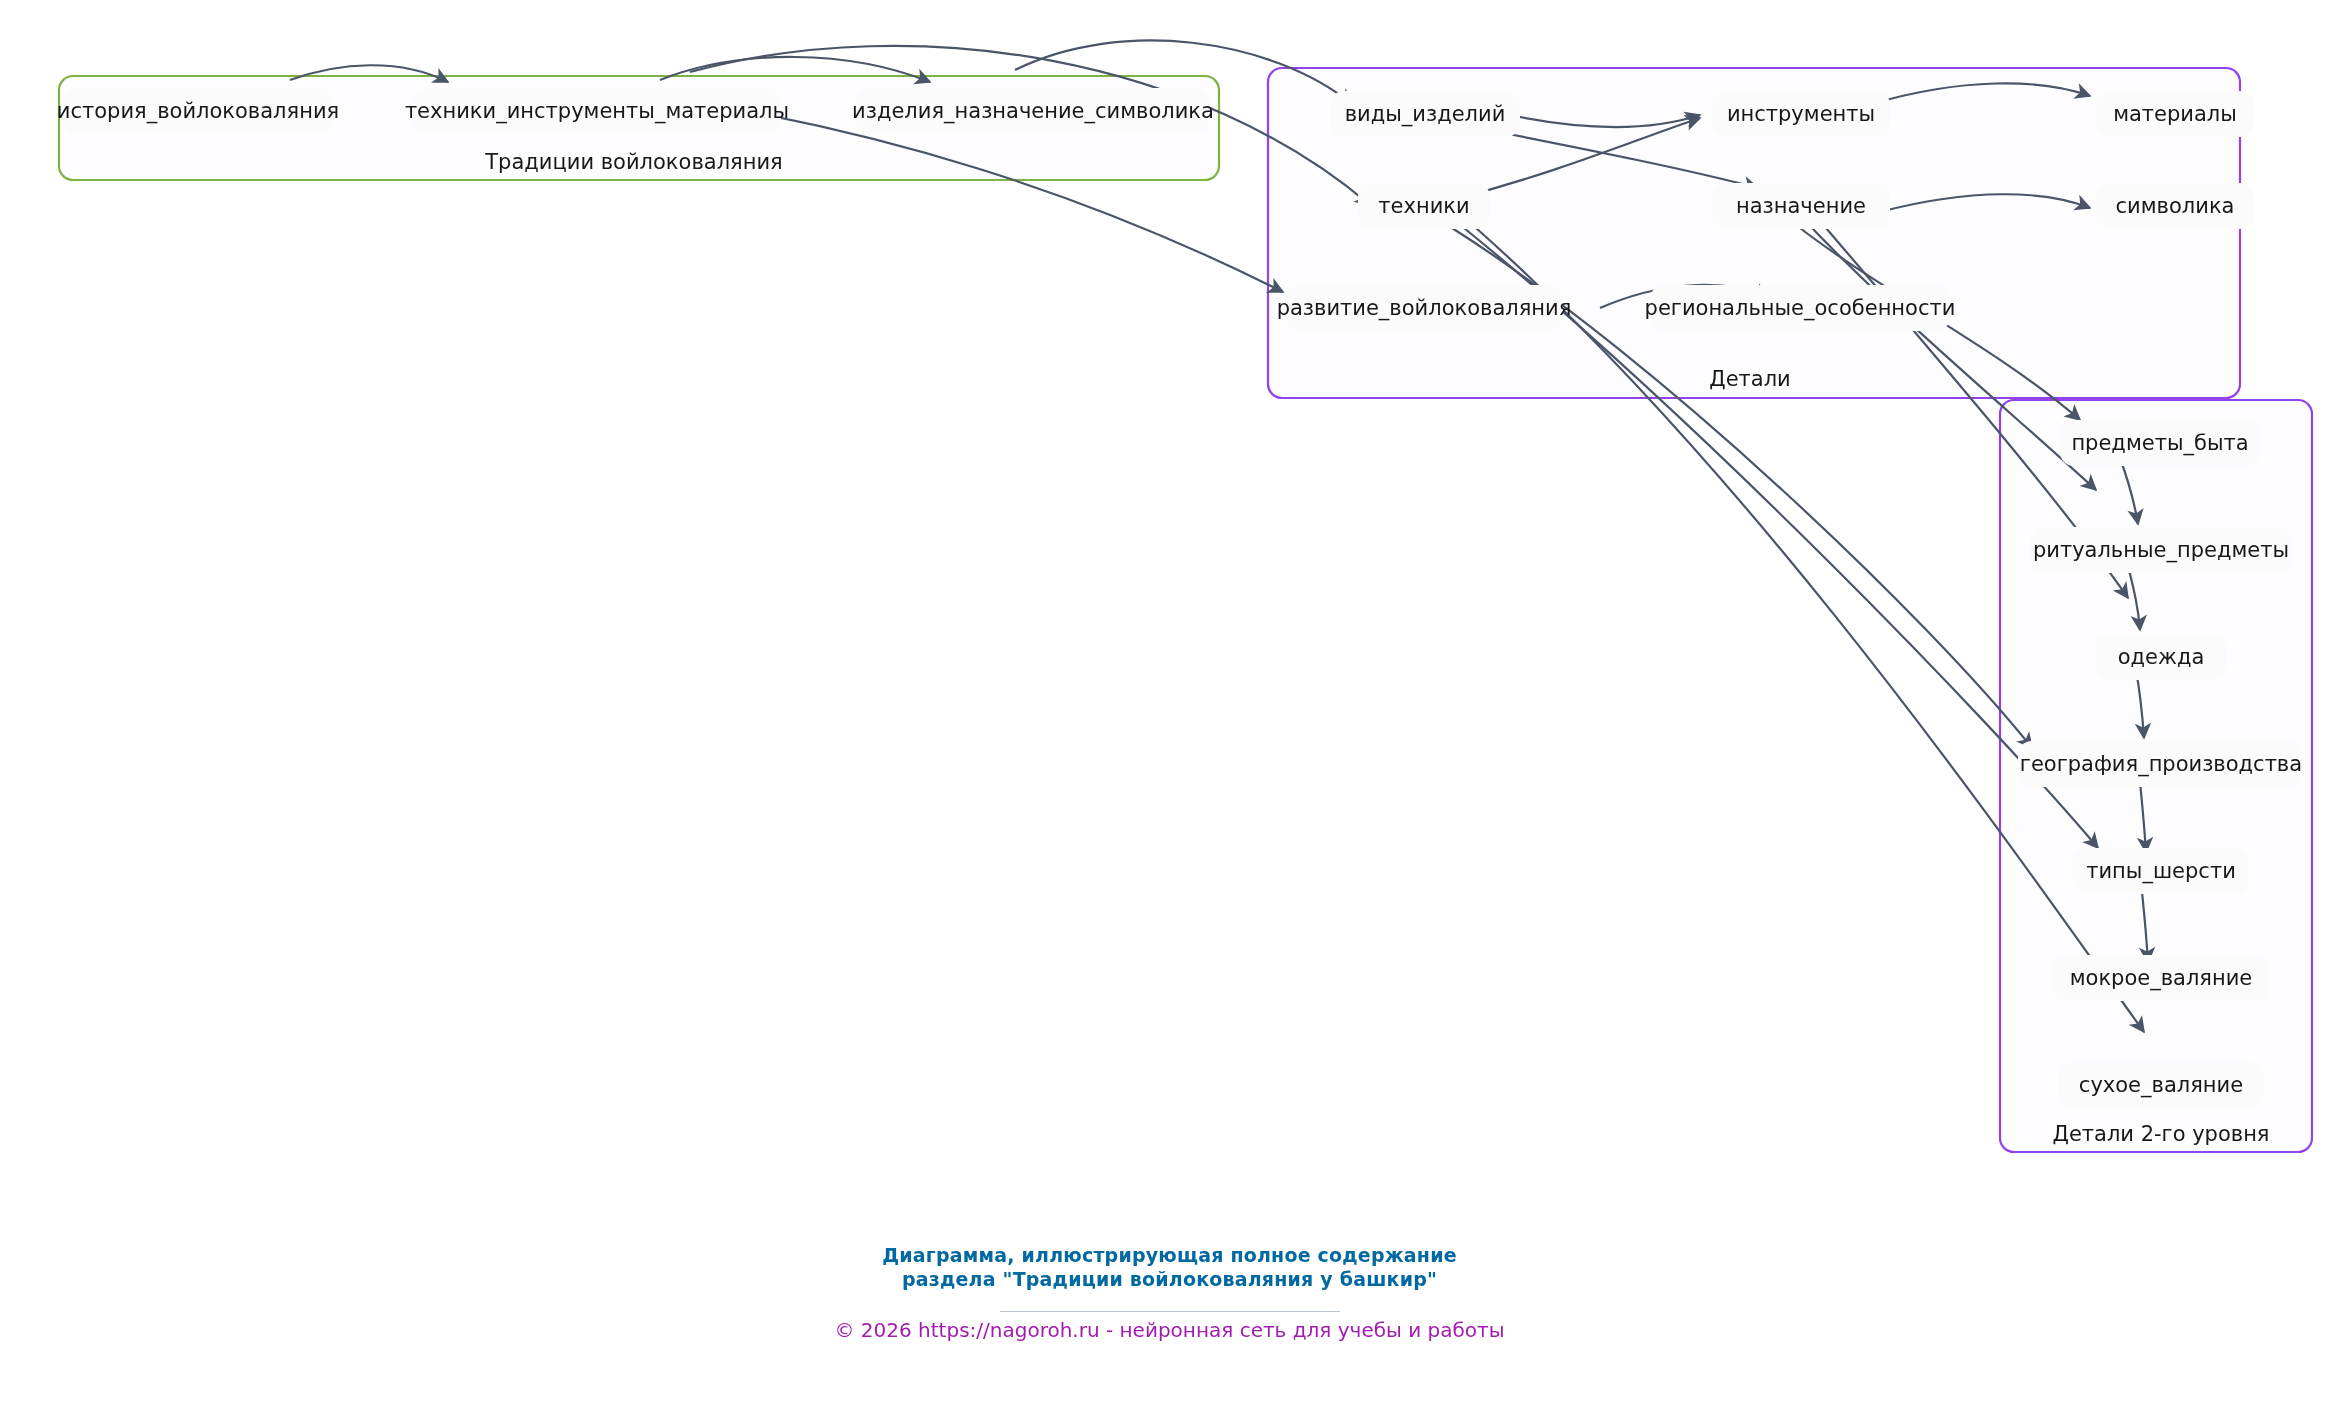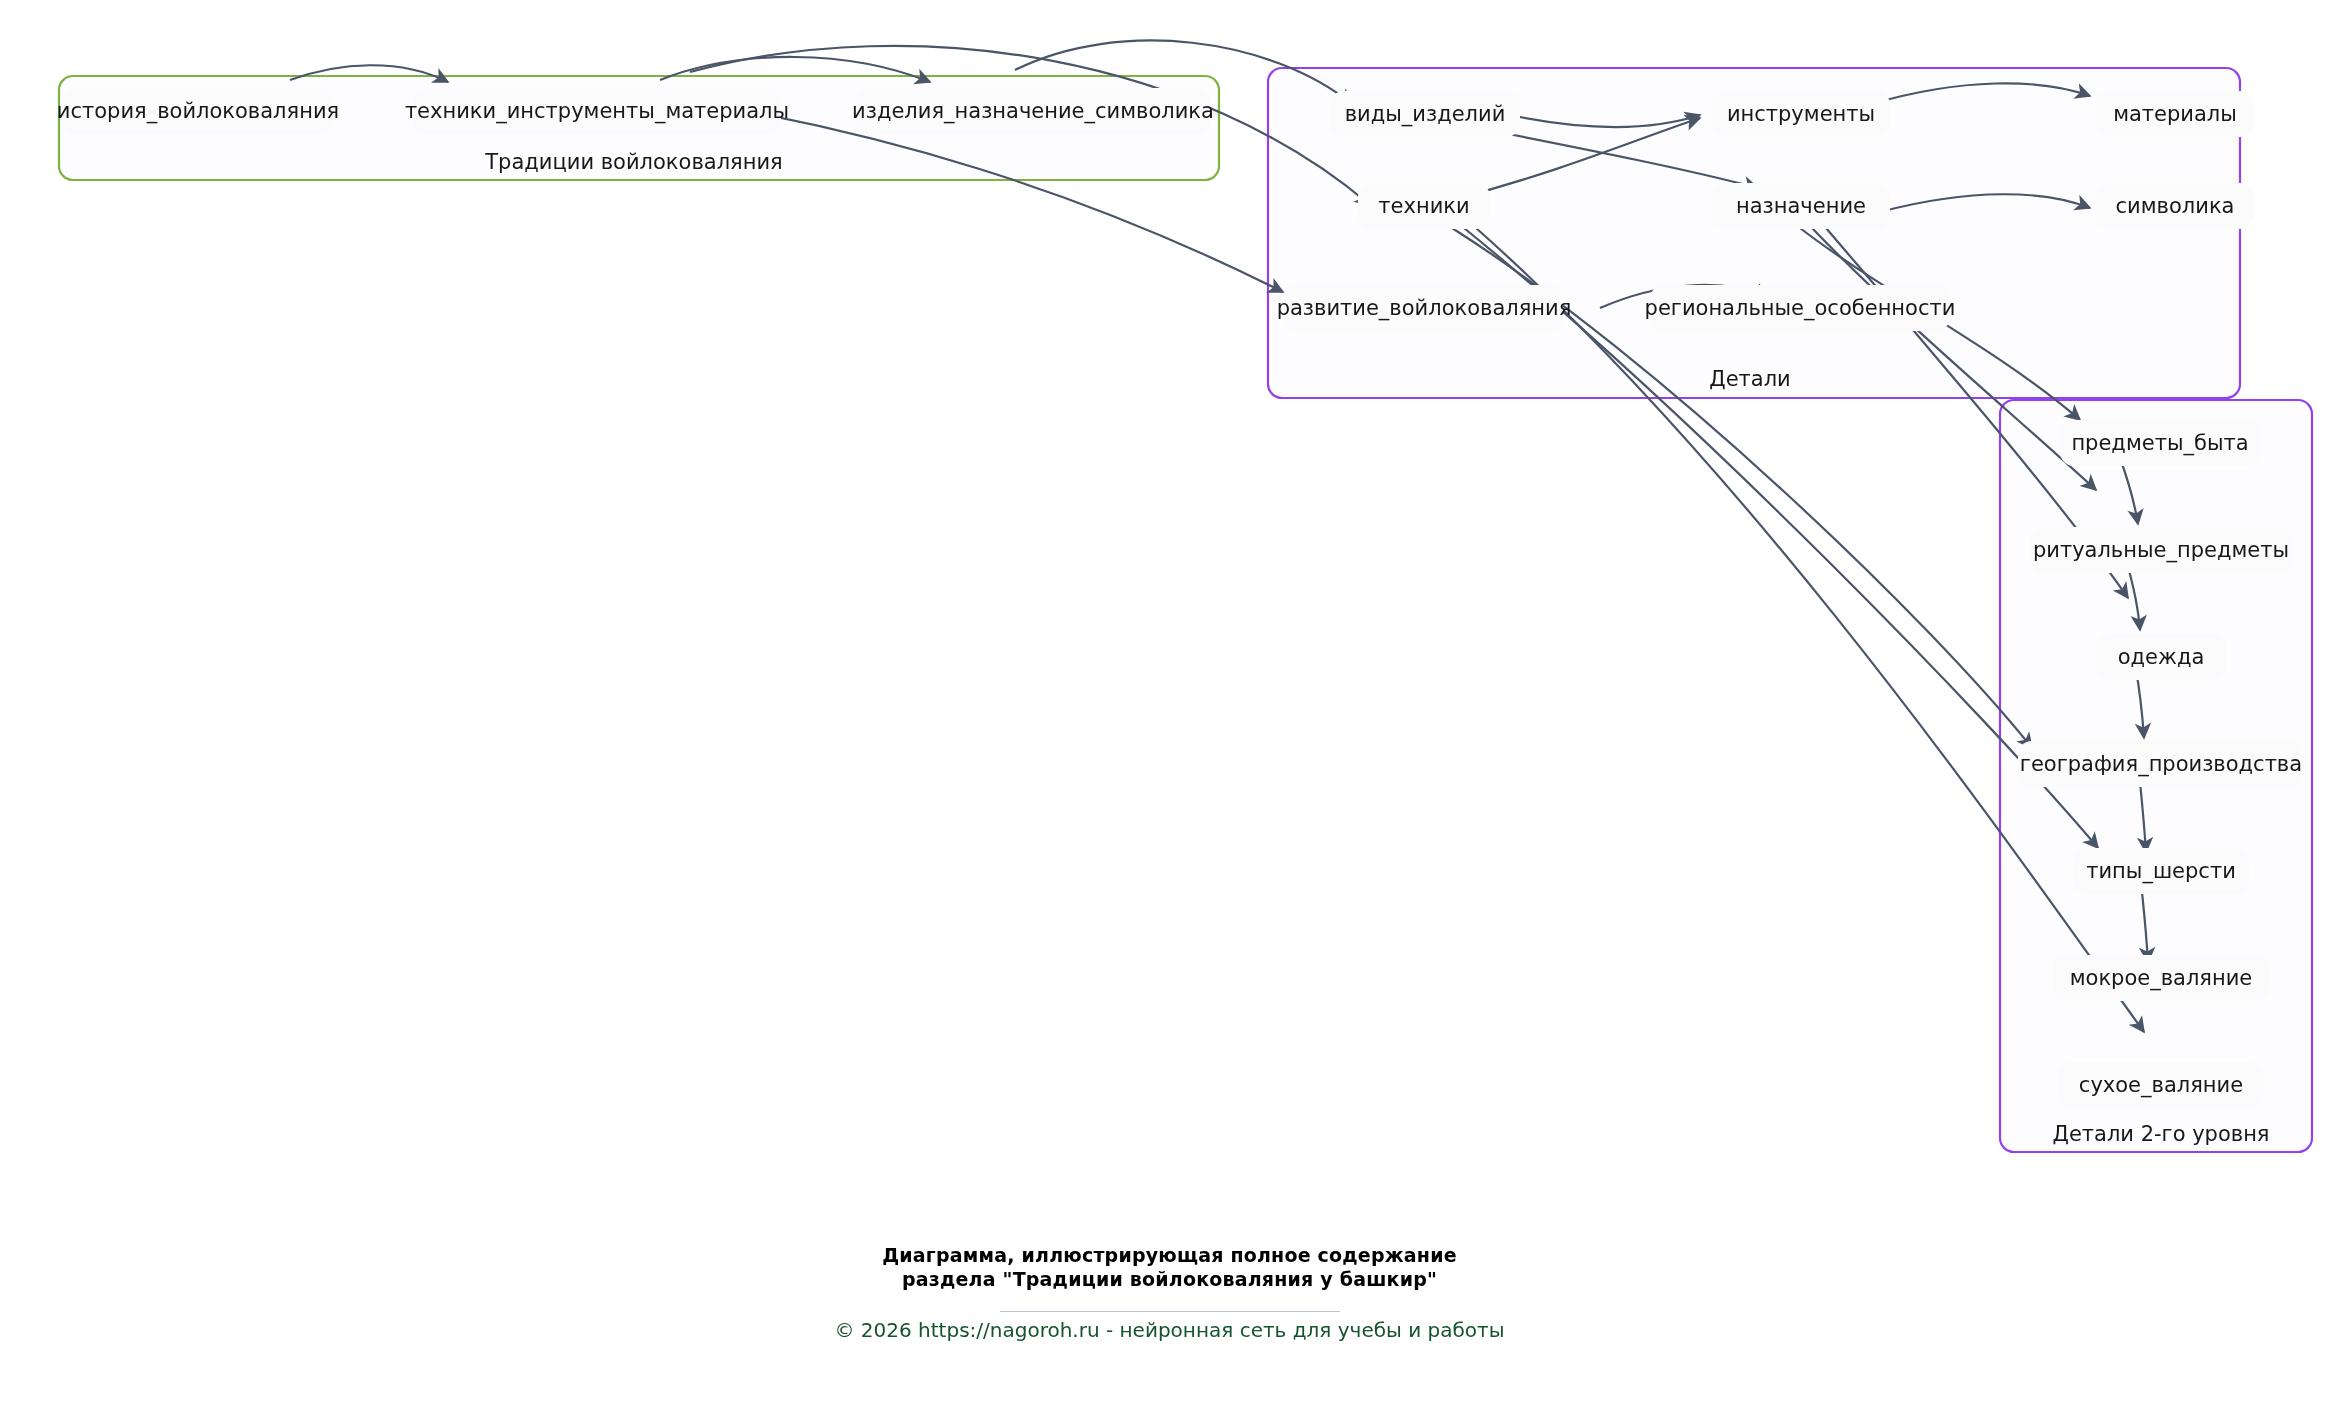--- a/index.html
+++ b/index.html
@@ -29,34 +29,34 @@
     font-size:21px;fill:#18181b;
     text-anchor:middle;dominant-baseline:middle;
   }
 
   .footer{
     position:absolute;left:0;width:2339px;text-align:center;
   }
   #footer-title{
     top:1243px;
     font-family:"DejaVu Sans","Liberation Sans",sans-serif;
-    font-size:19px;font-weight:bold;color:#000000;
+    font-size:19px;font-weight:bold;color:#0369a1;
     line-height:1.28;letter-spacing:0.2px;
   }
   #footer-rule{
     top:1297px;
   }
   #footer-rule span{
     display:inline-block;width:340px;height:0;
     border-top:1.5px solid #b9c4cf;
   }
   #footer-copy{
     top:1318px;
     font-family:"DejaVu Sans","Liberation Sans",sans-serif;
-    font-size:20px;color:#14532d;
+    font-size:20px;color:#a21caf;
   }
 </style>
 </head>
 <body>
 
 <div id="diagram-root">
 
   <svg class="canvas" viewBox="0 0 2339 1408">
     <defs>
       <marker id="arrow" viewBox="0 0 12 12" refX="10" refY="6" markerWidth="9" markerHeight="9" orient="auto-start-reverse">

